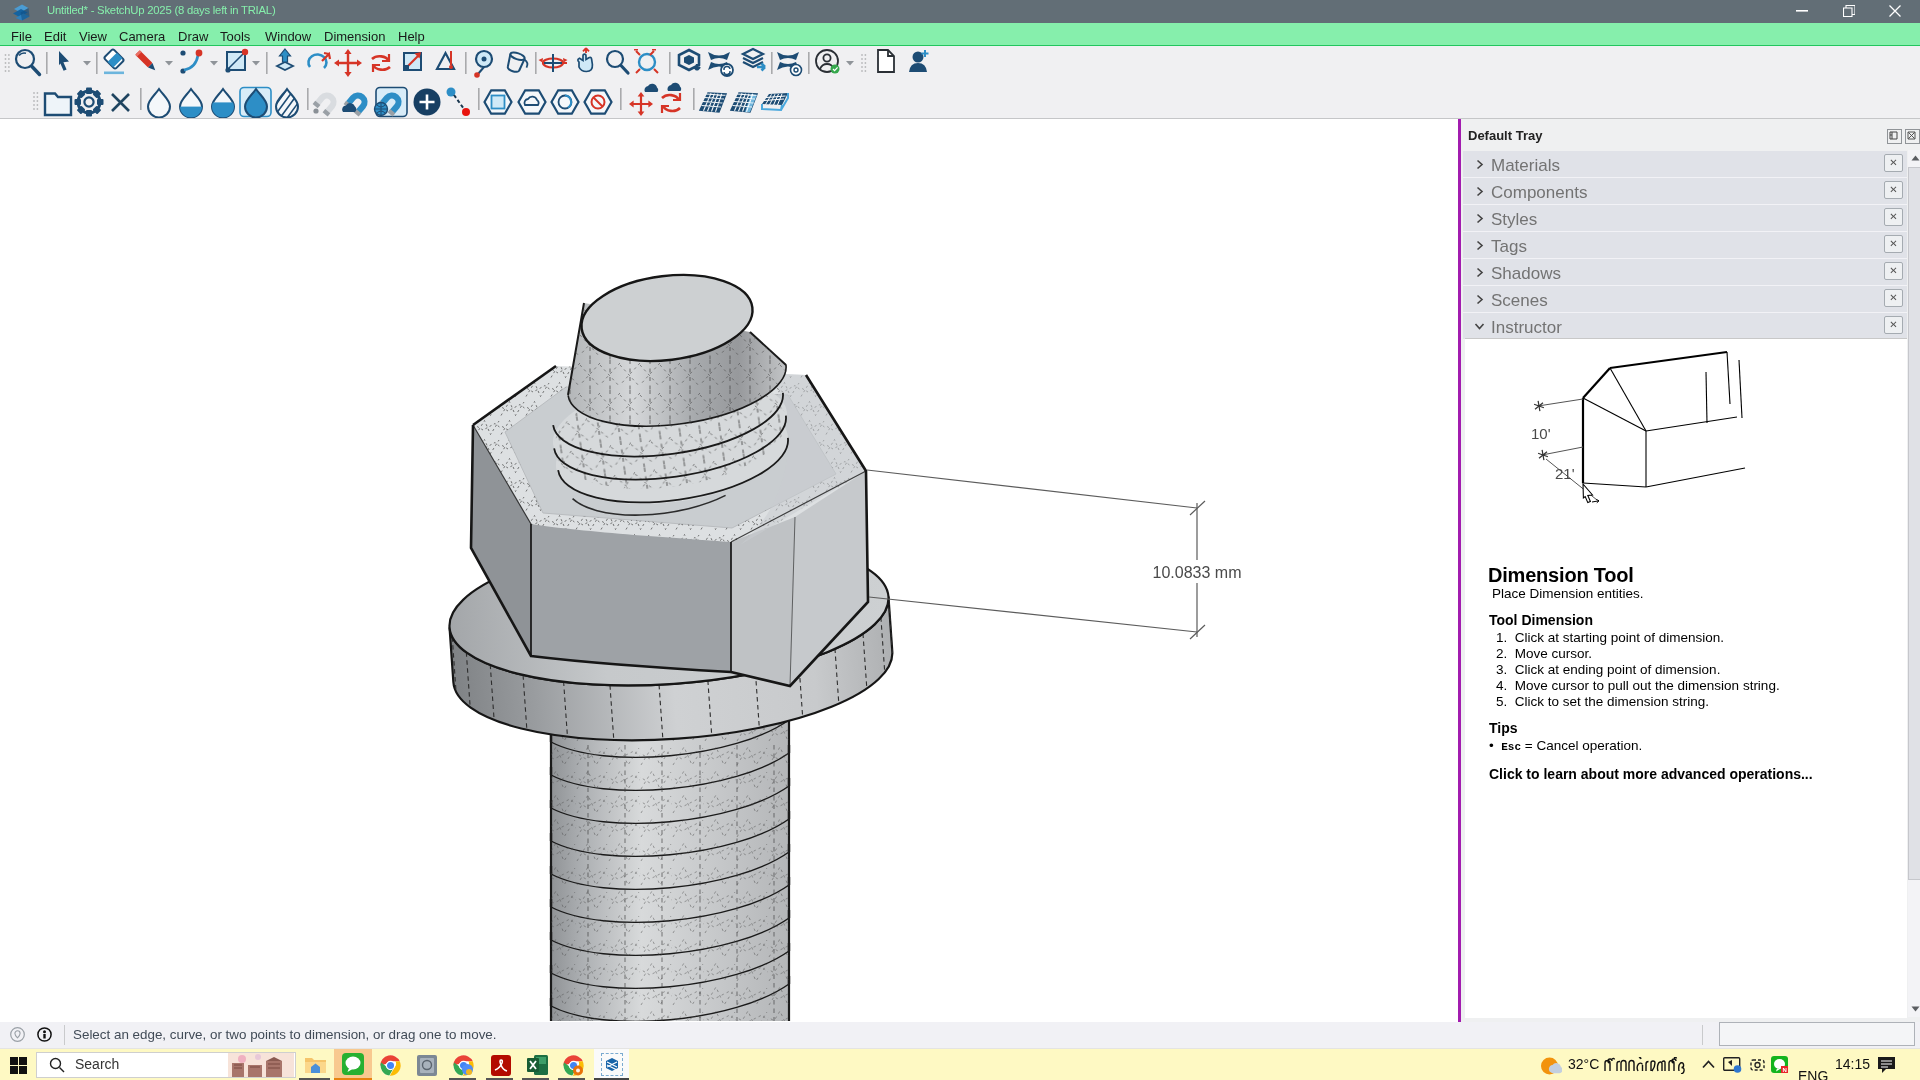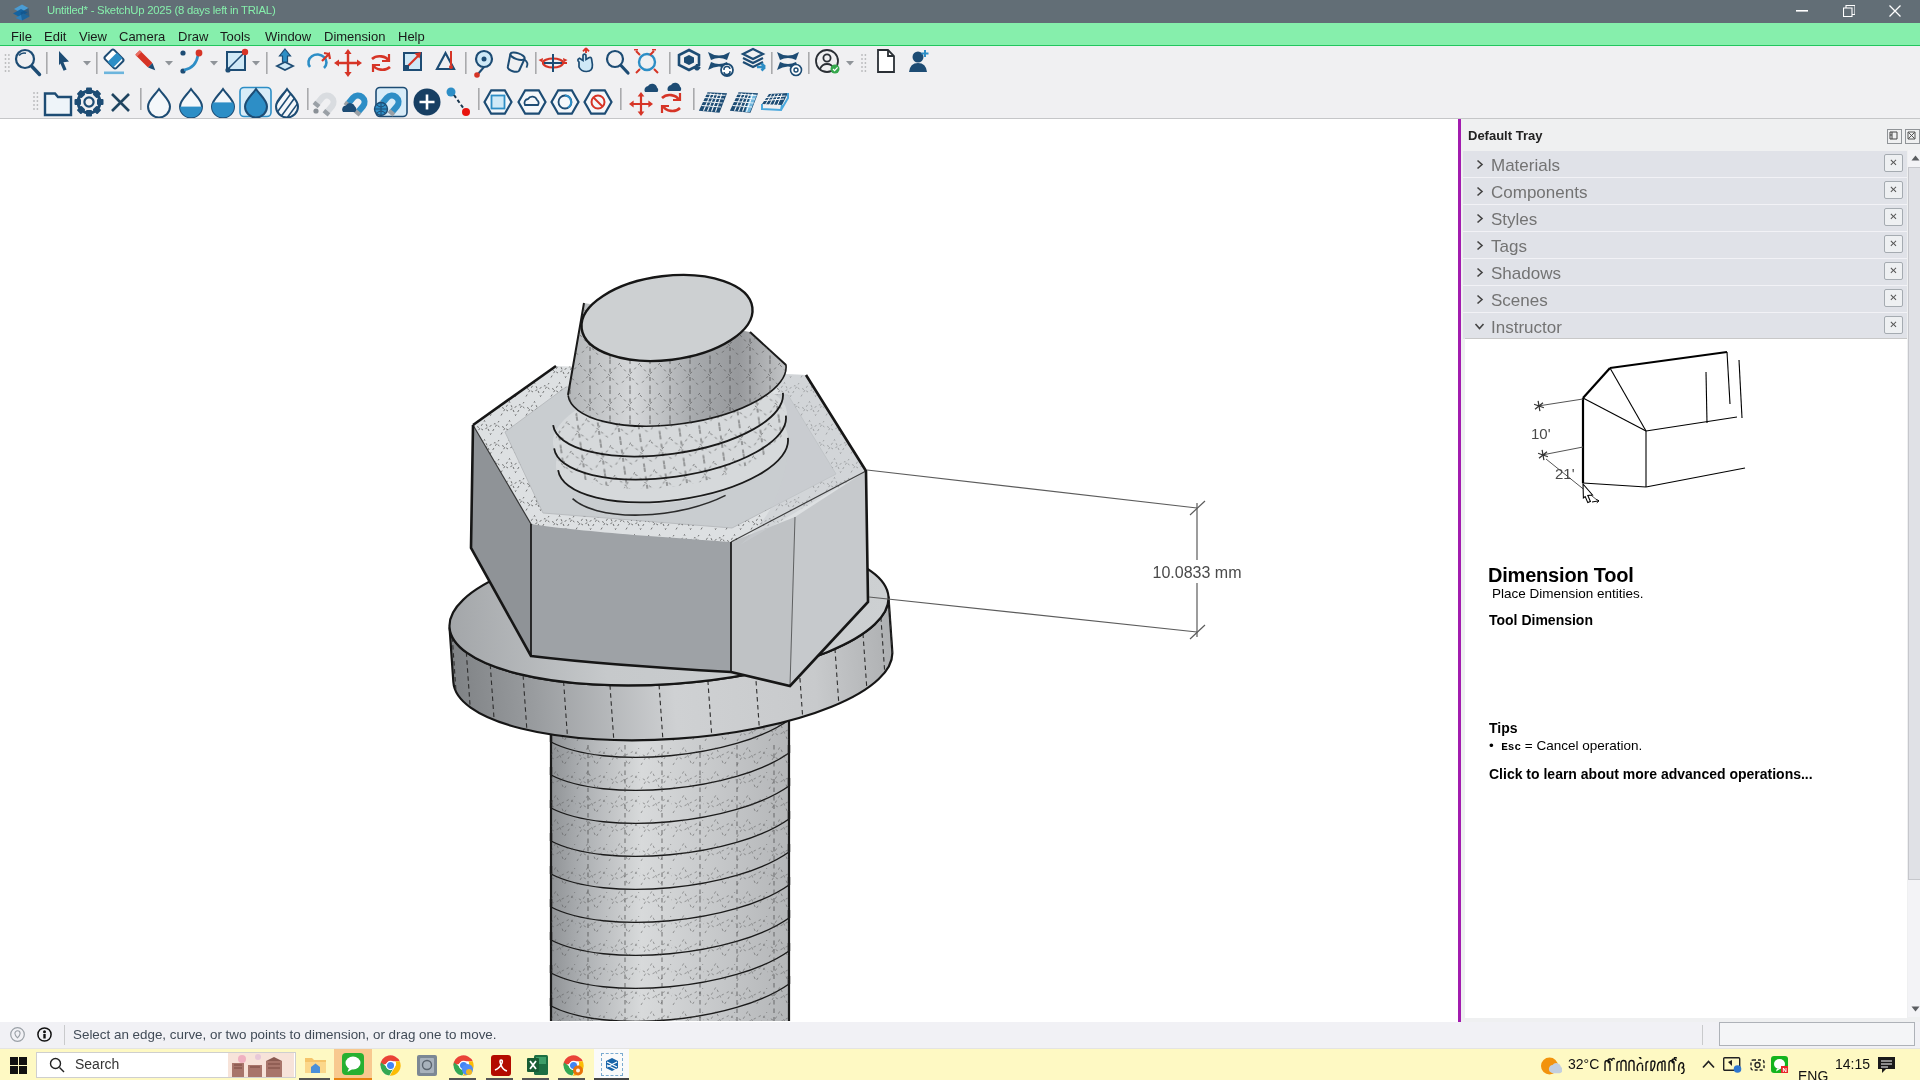--- a/index.html
+++ b/index.html
@@ -568,20 +568,21 @@
       <svg width="11" height="11" viewBox="0 0 11 11" style="position:absolute;left:11px;top:8px">
         <path d="M1.5 3 L5.5 7.5 L9.5 3" stroke="#444" stroke-width="1.6" fill="none"></path>
       </svg>
       <span>Instructor</span>
       <span class="sx">✕</span>
     </div>
   <div id="instr">
     <div style="position:absolute;left:23px;top:225px;font-size:20px;font-weight:bold;letter-spacing:-0.2px">Dimension Tool</div>
     <div style="position:absolute;left:27px;top:247px;font-size:13.5px">Place Dimension entities.</div>
     <div style="position:absolute;left:24px;top:273px;font-size:14px;font-weight:bold">Tool Dimension</div>
+    <div style="position:absolute;left:31px;top:291px;font-size:13.5px;line-height:15.9px">1.&nbsp;&nbsp;Click at starting point of dimension.<br>2.&nbsp;&nbsp;Move cursor.<br>3.&nbsp;&nbsp;Click at ending point of dimension.<br>4.&nbsp;&nbsp;Move cursor to pull out the dimension string.<br>5.&nbsp;&nbsp;Click to set the dimension string.</div>
     <div style="position:absolute;left:24px;top:381px;font-size:14px;font-weight:bold">Tips</div>
     <div style="position:absolute;left:24px;top:399px;font-size:13.5px">•&nbsp;&nbsp;<span style="font-family:'Liberation Mono',monospace;font-size:11px;font-weight:bold">Esc</span> = Cancel operation.</div>
     <div style="position:absolute;left:24px;top:427px;font-size:14px;font-weight:bold">Click to learn about more advanced operations...</div>
   </div>
   <div id="vsb">
     <div class="sbarr" style="top:0"><svg width="15" height="17" viewBox="0 0 15 17">
           <path d="M7.5 5.5 L11.5 10.5 L3.5 10.5 Z" fill="#5a5d61"></path>
         </svg></div>
     <div id="sbthumb"></div>
     <div class="sbarr" style="bottom:0"><svg width="15" height="17" viewBox="0 0 15 17">

